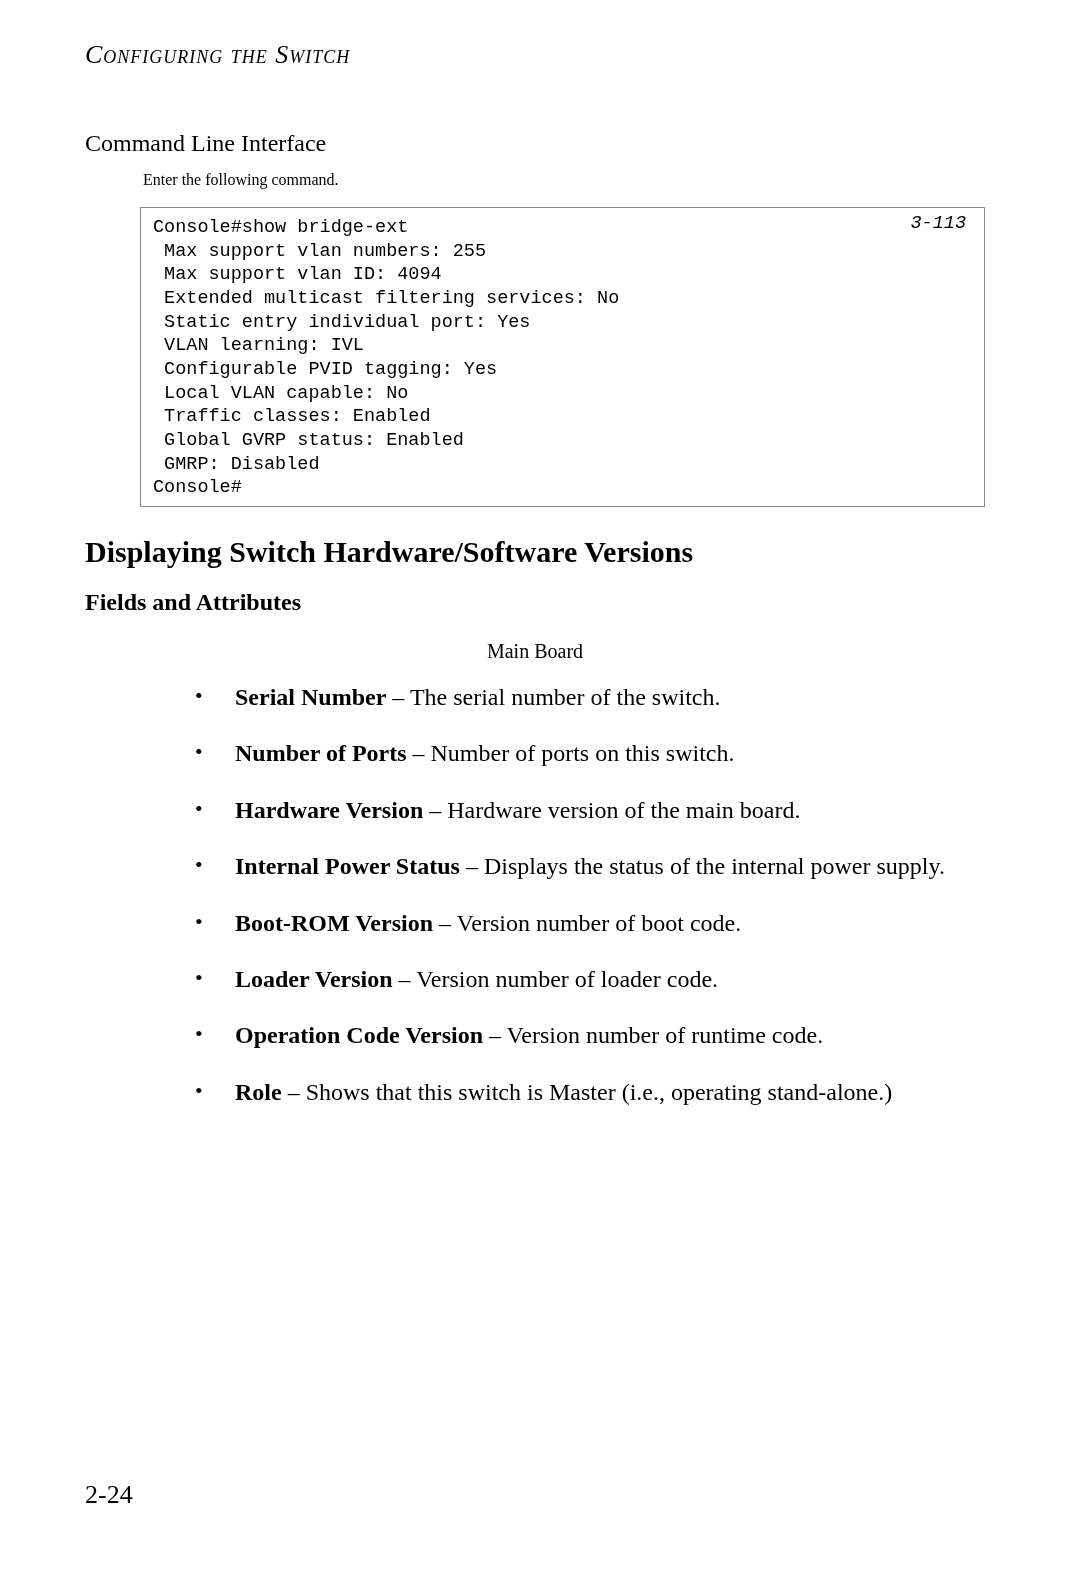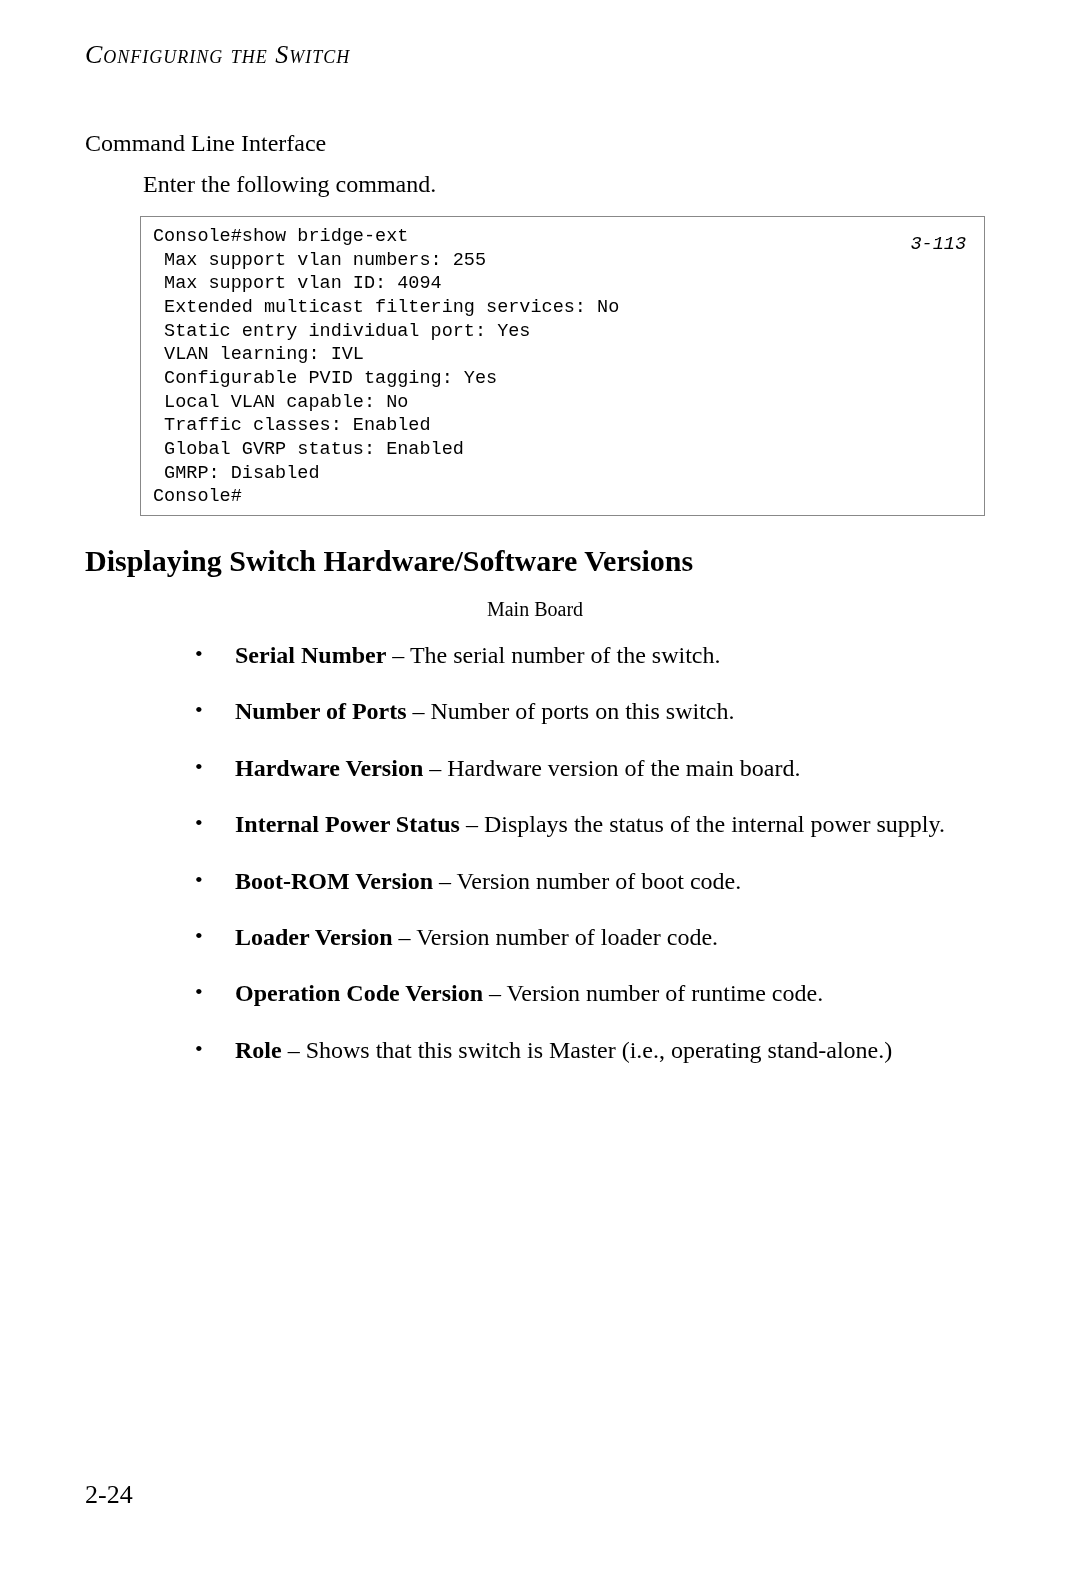--- a/index.html
+++ b/index.html
@@ -22,37 +22,37 @@
     font-size: 26px;
     letter-spacing: 1px;
     margin-bottom: 60px;
   }
   .h3 {
     font-weight: normal;
     font-size: 24px;
     margin-bottom: 14px;
   }
   .para {
-    font-size: 24px;
+    font-size: 16px;
     margin-left: 58px;
     margin-bottom: 18px;
   }
   .code-block {
     border: 1px solid #888;
     margin: 10px 0 28px 55px;
     padding: 8px 12px 6px 12px;
     font-family: "Courier New", Courier, monospace;
     font-size: 18.5px;
     line-height: 1.28;
     position: relative;
     white-space: pre;
   }
   .code-ref {
     position: absolute;
-    top: 16px;
+    top: 4px;
     right: 18px;
     font-style: italic;
     font-family: "Courier New", Courier, monospace;
   }
   .h2 {
     font-weight: bold;
     font-size: 30px;
     margin: 16px 0 20px 0;
   }
   .sub1 {
@@ -112,20 +112,21 @@
  Static entry individual port: Yes
  VLAN learning: IVL
  Configurable PVID tagging: Yes
  Local VLAN capable: No
  Traffic classes: Enabled
  Global GVRP status: Enabled
  GMRP: Disabled
 Console#</span></div>
 
   <div class="h2">Displaying Switch Hardware/Software Versions</div>
+  <div class="sub1">Fields and Attributes</div>
   <div class="sub2">Main Board</div>
 
   <ul class="fields" id="field-list">
       <li><span class="term">Serial Number</span><span> – </span><span>The serial number of the switch.</span></li>
       <li><span class="term">Number of Ports</span><span> – </span><span>Number of ports on this switch.</span></li>
       <li><span class="term">Hardware Version</span><span> – </span><span>Hardware version of the main board.</span></li>
       <li><span class="term">Internal Power Status</span><span> – </span><span>Displays the status of the internal power supply.</span></li>
       <li><span class="term">Boot-ROM Version</span><span> – </span><span>Version number of boot code.</span></li>
       <li><span class="term">Loader Version</span><span> – </span><span>Version number of loader code.</span></li>
       <li><span class="term">Operation Code Version</span><span> – </span><span>Version number of runtime code.</span></li>

